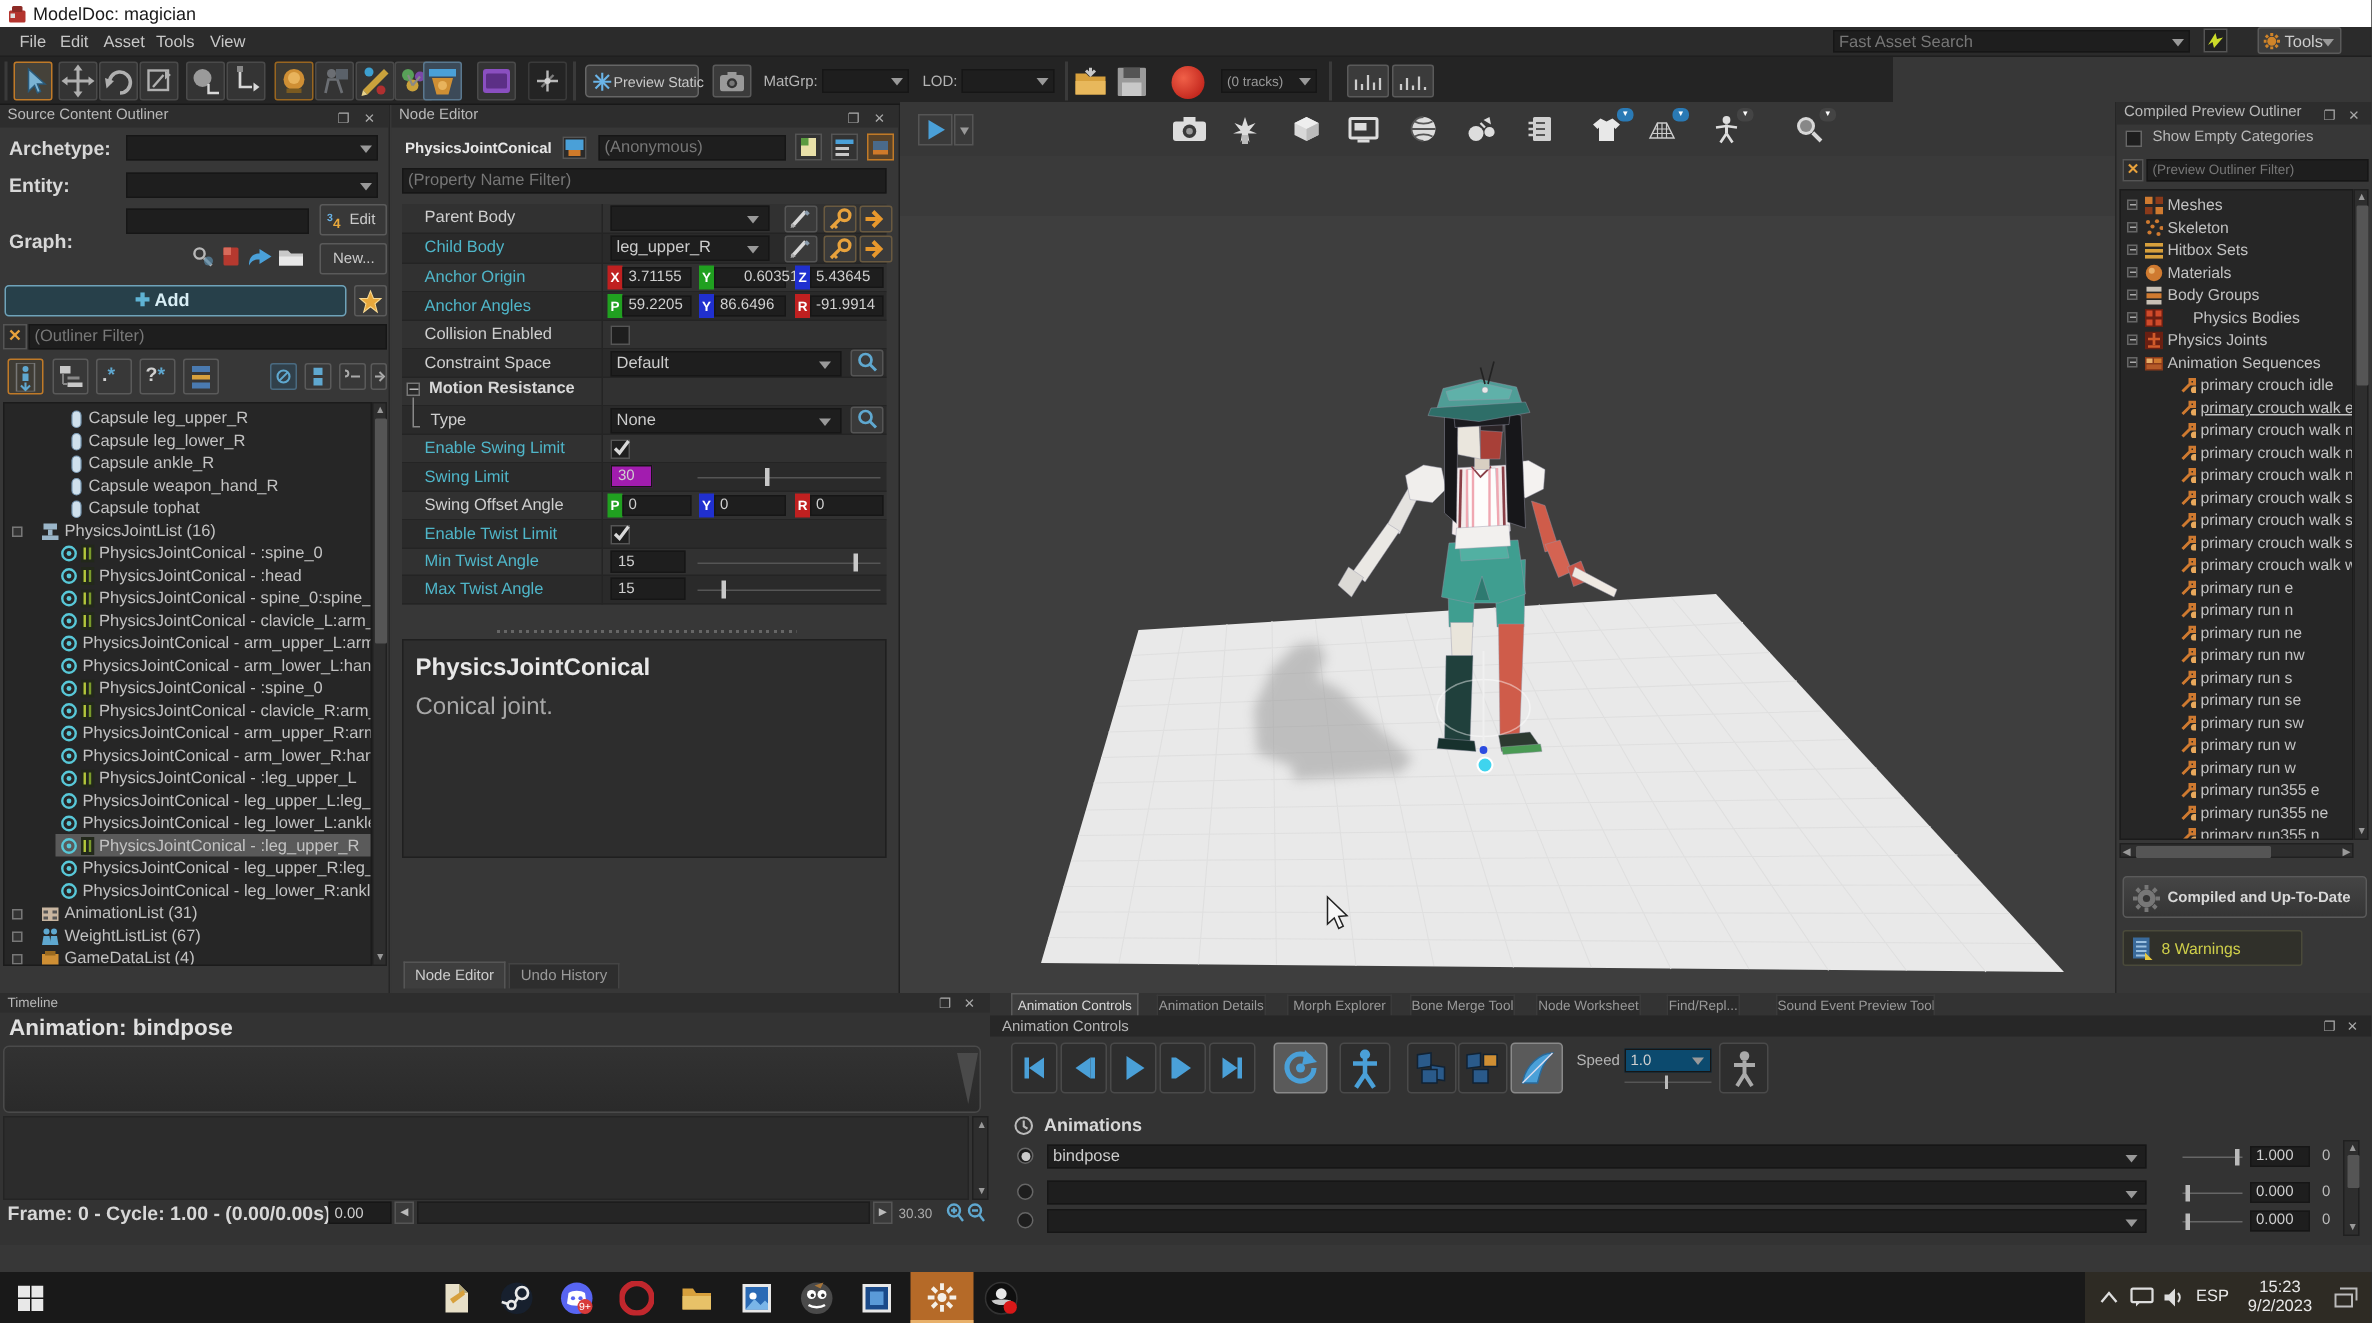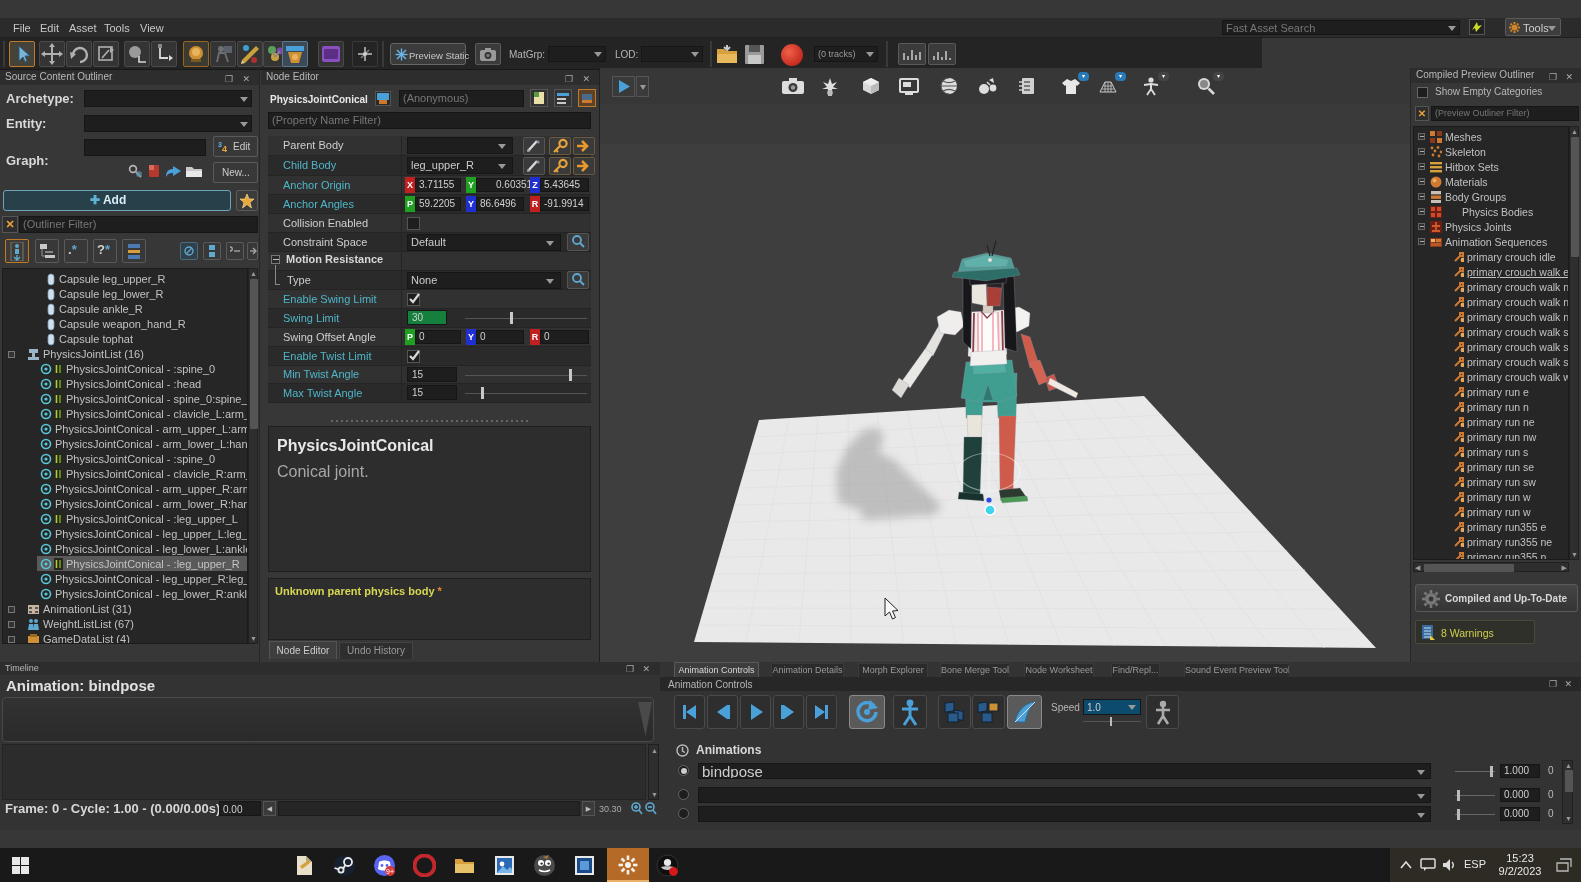--- a/index.html
+++ b/index.html
@@ -15,20 +15,28 @@
 .tbtn{position:absolute;width:26px;height:26px;background:#343434;border:1px solid #4a4a4a;border-radius:2px;}
 .tree{background:#262626;border:1px solid #1b1b1b;overflow:hidden;}
 .ti{position:absolute;white-space:nowrap;color:#c2c2c2;font-size:11px;line-height:15px;}
 .sb{background:#2e2e2e;border:1px solid #202020;}
 .sbt{position:absolute;background:#555;border-radius:1px;}
 svg{display:block;}
 </style></head>
 <body>
 <div id="app">
 
+<div class="abs" style="left:0;top:0;width:1581px;height:18px;background:#fff;">
+ <svg class="abs" style="left:5px;top:3px" width="13" height="13" viewBox="0 0 13 13">
+        <rect x="1" y="4" width="11" height="8" rx="1" fill="#b4342e"></rect>
+        <rect x="3" y="1" width="7" height="4" rx="1" fill="#8d2b26"></rect>
+        <rect x="2" y="6" width="3" height="3" fill="#e0e0e0"></rect>
+      </svg>
+ <div class="abs" style="left:22px;top:2px;font-size:12px;color:#1a1a1a;">ModelDoc: magician</div>
+</div>
 
 <div class="abs" style="left:0;top:18px;width:1581px;height:20px;background:#2b2b2b;border-bottom:1px solid #1f1f1f;">
  <div class="abs lbl" style="left:13px;top:4px;font-size:11px;color:#c8c8c8;">File</div>
  <div class="abs lbl" style="left:40px;top:4px;font-size:11px;color:#c8c8c8;">Edit</div>
  <div class="abs lbl" style="left:69px;top:4px;font-size:11px;color:#c8c8c8;">Asset</div>
  <div class="abs lbl" style="left:104px;top:4px;font-size:11px;color:#c8c8c8;">Tools</div>
  <div class="abs lbl" style="left:140px;top:4px;font-size:11px;color:#c8c8c8;">View</div>
  <div class="abs fld" style="left:1222px;top:2px;width:238px;height:15px;"><span class="ph">Fast Asset Search</span><span class="dd" style="top:5px;"></span></div>
  <div class="abs" style="left:1469px;top:1px;width:16px;height:16px;background:#222;border:1px solid #555;">
    <svg width="14" height="14" viewBox="0 0 14 14">
@@ -636,21 +644,21 @@
             <circle cx="9" cy="6" r="4" fill="none" stroke="#5fa8d0" stroke-width="1.8"></circle>
             <line x1="12" y1="9" x2="16" y2="13" stroke="#5fa8d0" stroke-width="2"></line>
           </svg>
         </div>
  <div class="abs" style="left:22px;top:223px;font-size:11px;color:#4fb6c9;white-space:nowrap;">Enable Swing Limit</div>
  <div class="abs" style="left:146px;top:223px;width:13px;height:13px;background:#1e1e1e;border:1px solid #555;"></div>
  <svg class="abs" style="left:147px;top:222px" width="13" height="13" viewBox="0 0 13 13">
           <path d="M2 7 L5 10 L11 2" fill="none" stroke="#d8d8d8" stroke-width="2.2"></path>
         </svg>
  <div class="abs" style="left:22px;top:242px;font-size:11px;color:#4fb6c9;white-space:nowrap;">Swing Limit</div>
- <div class="abs" style="left:146px;top:240px;width:40px;height:15px;background:#15803d;border:1px solid #161616;color:#d0d0d0;font-size:10px;line-height:14px;padding-left:4px;">30</div>
+ <div class="abs" style="left:146px;top:240px;width:28px;height:15px;background:#a21caf;border:1px solid #161616;color:#d0d0d0;font-size:10px;line-height:14px;padding-left:4px;">30</div>
  <div class="abs" style="left:204px;top:248px;width:122px;height:1px;background:#555;"></div>
  <div class="abs" style="left:249px;top:242px;width:3px;height:12px;background:#c8c8c8;"></div>
  <div class="abs" style="left:22px;top:261px;font-size:11px;color:#cfcfcf;white-space:nowrap;">Swing Offset Angle</div>
  <div class="abs" style="left:144px;top:259px;width:10px;height:16px;background:#20a020;color:#fff;font-size:9px;font-weight:bold;text-align:center;line-height:16px;">P</div>
  <div class="abs" style="left:154px;top:260px;width:46px;height:14px;background:#1e1e1e;border:1px solid #161616;color:#d0d0d0;font-size:10px;line-height:12px;padding-left:3px;">0</div>
  <div class="abs" style="left:205px;top:259px;width:10px;height:16px;background:#2030d0;color:#fff;font-size:9px;font-weight:bold;text-align:center;line-height:16px;">Y</div>
  <div class="abs" style="left:215px;top:260px;width:48px;height:14px;background:#1e1e1e;border:1px solid #161616;color:#d0d0d0;font-size:10px;line-height:12px;padding-left:3px;">0</div>
  <div class="abs" style="left:269px;top:259px;width:10px;height:16px;background:#c02020;color:#fff;font-size:9px;font-weight:bold;text-align:center;line-height:16px;">R</div>
  <div class="abs" style="left:279px;top:260px;width:49px;height:14px;background:#1e1e1e;border:1px solid #161616;color:#d0d0d0;font-size:10px;line-height:12px;padding-left:3px;">0</div>
  <div class="abs" style="left:22px;top:280px;font-size:11px;color:#4fb6c9;white-space:nowrap;">Enable Twist Limit</div>
@@ -664,23 +672,20 @@
  <div class="abs" style="left:308px;top:299px;width:3px;height:12px;background:#c8c8c8;"></div>
  <div class="abs" style="left:22px;top:317px;font-size:11px;color:#4fb6c9;white-space:nowrap;">Max Twist Angle</div>
  <div class="abs" style="left:146px;top:315px;width:50px;height:15px;background:#1e1e1e;border:1px solid #161616;color:#d0d0d0;font-size:10px;line-height:14px;padding-left:4px;">15</div>
  <div class="abs" style="left:204px;top:323px;width:122px;height:1px;background:#555;"></div>
  <div class="abs" style="left:220px;top:317px;width:3px;height:12px;background:#c8c8c8;"></div>
  </div>
  <div class="abs" style="left:70px;top:350px;width:200px;height:2px;background:repeating-linear-gradient(90deg,#666 0 2px,transparent 2px 5px);"></div>
  <div class="abs" style="left:7px;top:356px;width:323px;height:146px;background:#2d2d2d;border:1px solid #1f1f1f;">
    <div class="abs" style="left:8px;top:10px;font-size:16px;font-weight:bold;color:#e8e8e8;">PhysicsJointConical</div>
    <div class="abs" style="left:8px;top:36px;font-size:16px;color:#a8a8a8;">Conical joint.</div>
-      </div>
- <div class="abs" style="left:7px;top:508px;width:323px;height:62px;background:#2d2d2d;border:1px solid #1f1f1f;">
-   <div class="abs" style="left:6px;top:6px;font-size:11px;font-weight:bold;color:#d8d852;">Unknown parent physics body <span style="color:#e88a2a;">*</span></div>
       </div>
  <div class="abs" style="left:8px;top:571px;width:68px;height:18px;background:#3e3e3e;border:1px solid #555;border-bottom:none;color:#ccc;font-size:10px;text-align:center;line-height:17px;">Node Editor</div>
  <div class="abs" style="left:78px;top:572px;width:74px;height:17px;background:#2e2e2e;border:1px solid #444;border-bottom:none;color:#999;font-size:10px;text-align:center;line-height:16px;">Undo History</div>
 </div>
 
 <div class="abs" style="left:600px;top:68px;width:810px;height:594px;background:#3e3e3e;overflow:hidden;" id="viewport">
  <div class="abs" style="left:0;top:0;width:810px;height:36px;background:#373737;">
   <div class="abs" style="left:12px;top:8px;width:23px;height:21px;background:#3a3a3a;border:1px solid #555;">
           <svg width="21" height="19" viewBox="0 0 21 19">
             <path d="M6 3 L17 9.5 L6 16Z" fill="#4aa0d8"></path>
@@ -1174,21 +1179,21 @@
           <path d="M16 11 L16 20 M9 14 L23 14 M16 20 L11 28 M16 20 L21 28" stroke="#aaa" stroke-width="2.6" fill="none"></path>
         </svg>
       </div>
  <svg class="abs" style="left:16px;top:82px" width="13" height="13" viewBox="0 0 13 13">
         <circle cx="6.5" cy="6.5" r="5.5" fill="none" stroke="#bbb" stroke-width="1.4"></circle>
         <path d="M6.5 3 L6.5 7 L9 8.5" stroke="#bbb" stroke-width="1.4" fill="none"></path>
       </svg>
  <div class="abs" style="left:36px;top:81px;font-size:12px;font-weight:bold;color:#d8d8d8;">Animations</div>
  <div class="abs" style="left:18px;top:103px;width:11px;height:11px;border-radius:6px;background:#1e1e1e;border:1px solid #666;"></div>
  <div class="abs" style="left:21px;top:106px;width:6px;height:6px;border-radius:3px;background:#ccc;"></div>
- <div class="abs fld" style="left:38px;top:101px;width:733px;height:16px;font-size:15px;"><span style="color:#ccc;">bindpose</span><span class="dd" style="top:6px;right:5px;"></span></div>
+ <div class="abs fld" style="left:38px;top:101px;width:733px;height:16px;font-size:11px;"><span style="color:#ccc;">bindpose</span><span class="dd" style="top:6px;right:5px;"></span></div>
  <div class="abs" style="left:795px;top:109px;width:40px;height:1px;background:#666;"></div>
  <div class="abs" style="left:830px;top:104px;width:3px;height:11px;background:#bbb;"></div>
  <div class="abs fld" style="left:840px;top:102px;width:40px;height:14px;font-size:10px;line-height:12px;">1.000</div>
  <div class="abs" style="left:888px;top:103px;font-size:10px;color:#bbb;">0</div>
  <div class="abs" style="left:18px;top:127px;width:11px;height:11px;border-radius:6px;background:#1e1e1e;border:1px solid #666;"></div>
  <div class="abs fld" style="left:38px;top:125px;width:733px;height:16px;font-size:10px;">
         <span class="dd" style="top:6px;right:5px;"></span>
       </div>
  <div class="abs" style="left:795px;top:133px;width:40px;height:1px;background:#666;"></div>
  <div class="abs" style="left:797px;top:128px;width:3px;height:11px;background:#bbb;"></div>

